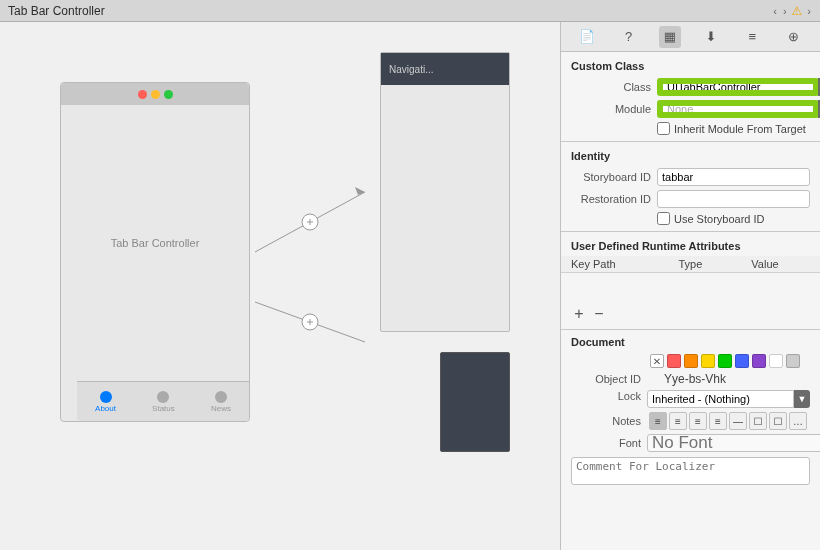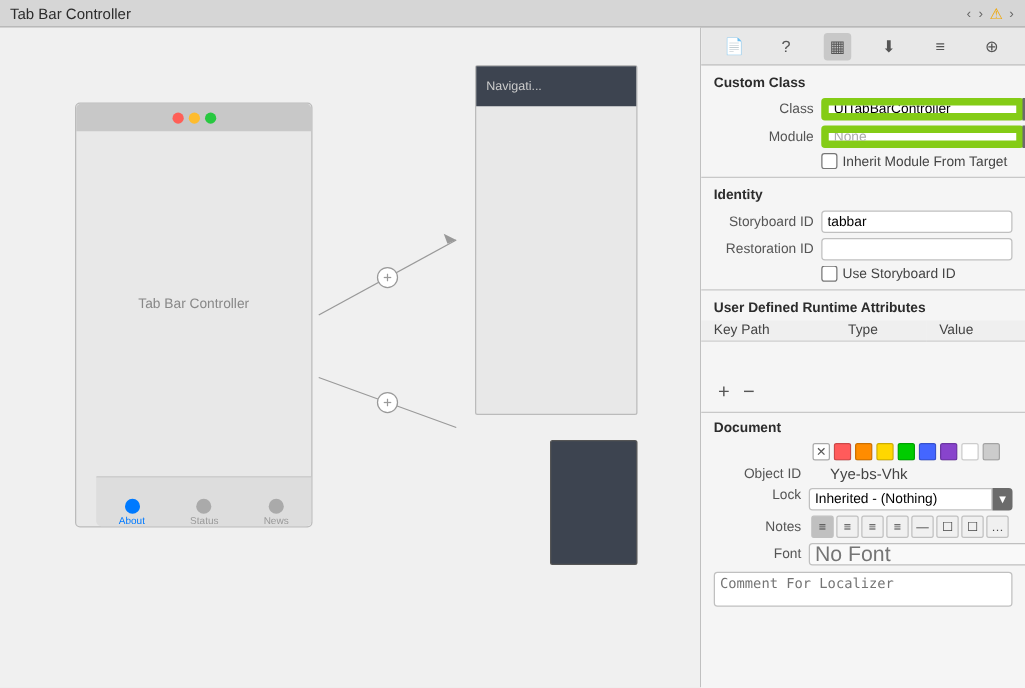--- a/index.html
+++ b/index.html
@@ -102,21 +102,21 @@
       color: #888;
       text-align: center;
     }
     .tbc-tabbar {
       position: absolute;
       bottom: 0; left: 16px; right: 0;
       height: 40px;
       background: #ddd;
       border-top: 1px solid #bbb;
       display: flex;
-      align-items: flex-end;
+      align-items: center;
       justify-content: space-around;
       border-radius: 0 0 4px 4px;
     }
     .tab-item {
       display: flex;
       flex-direction: column;
       align-items: center;
       gap: 1px;
       font-size: 8px;
       color: #999;

